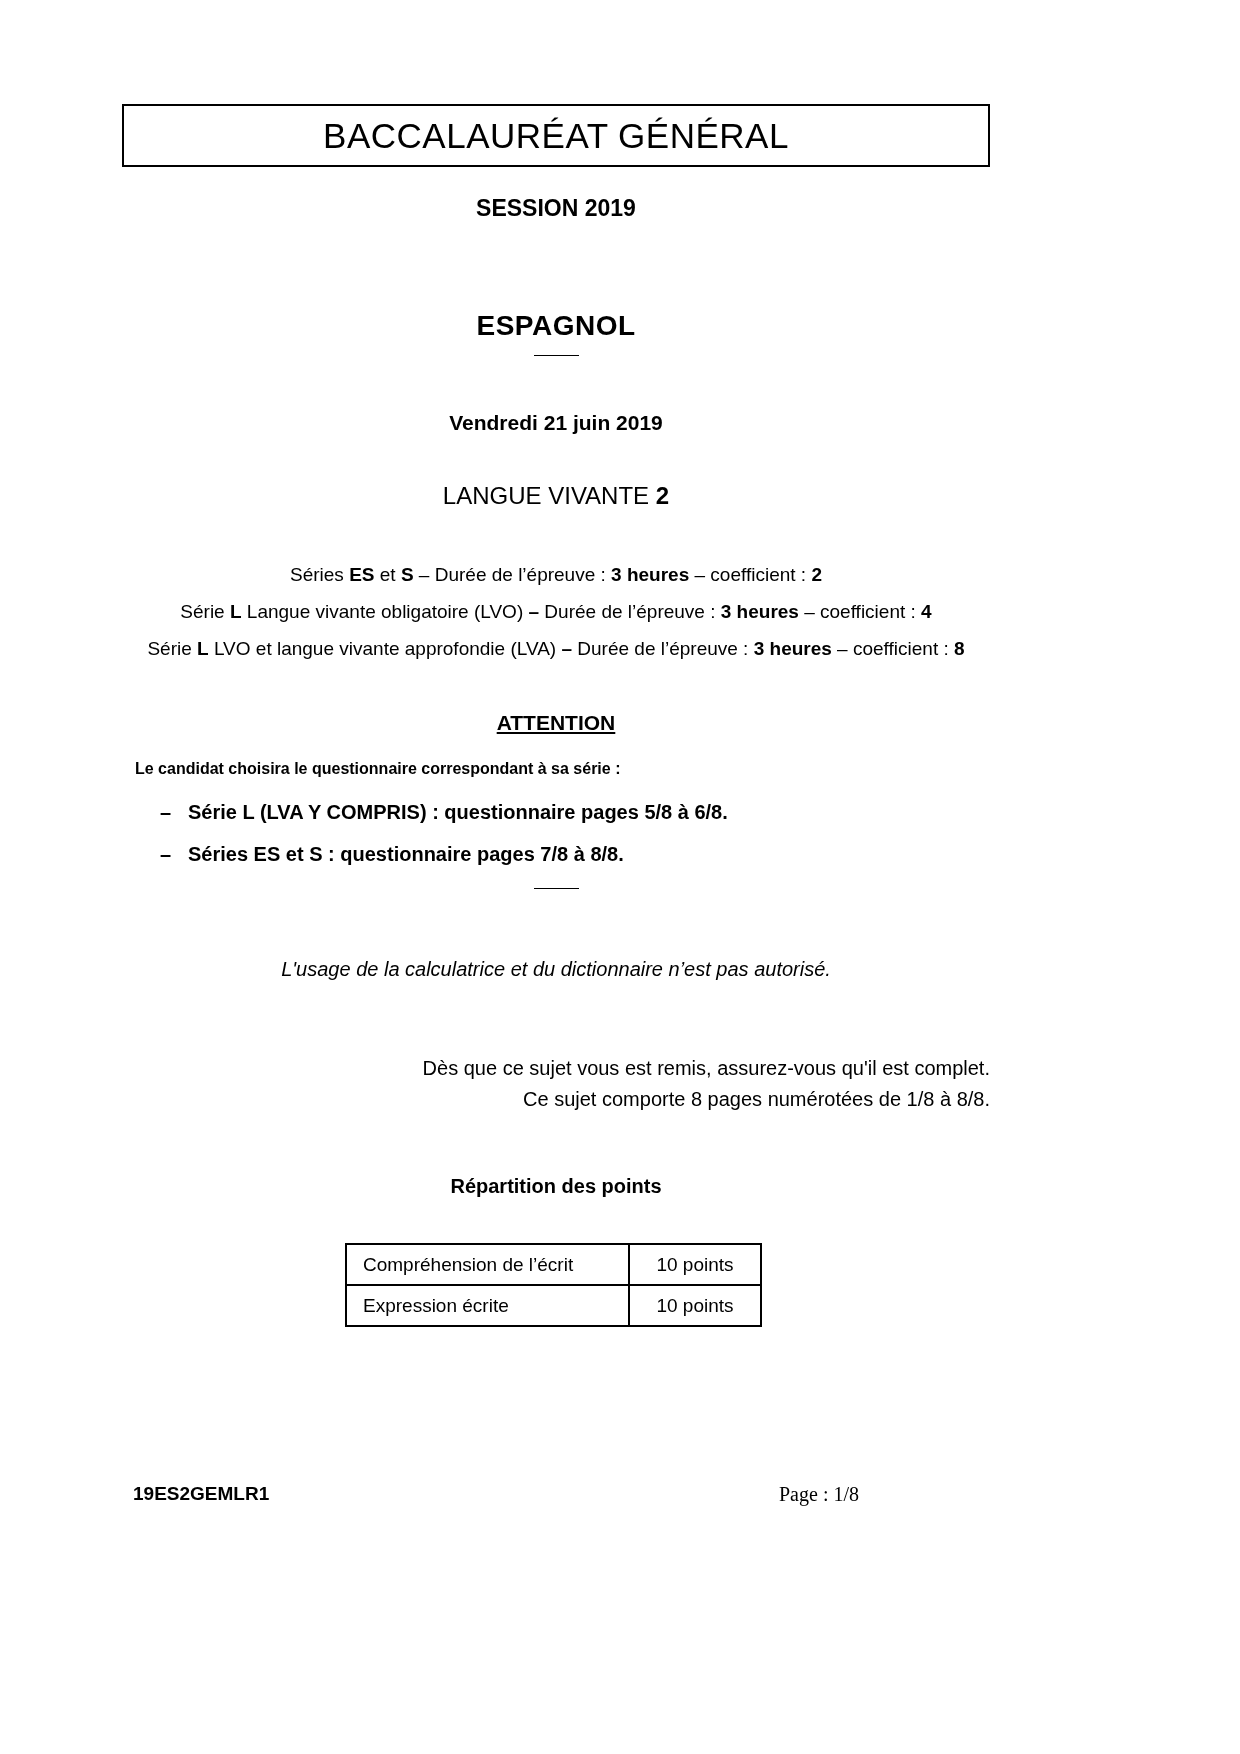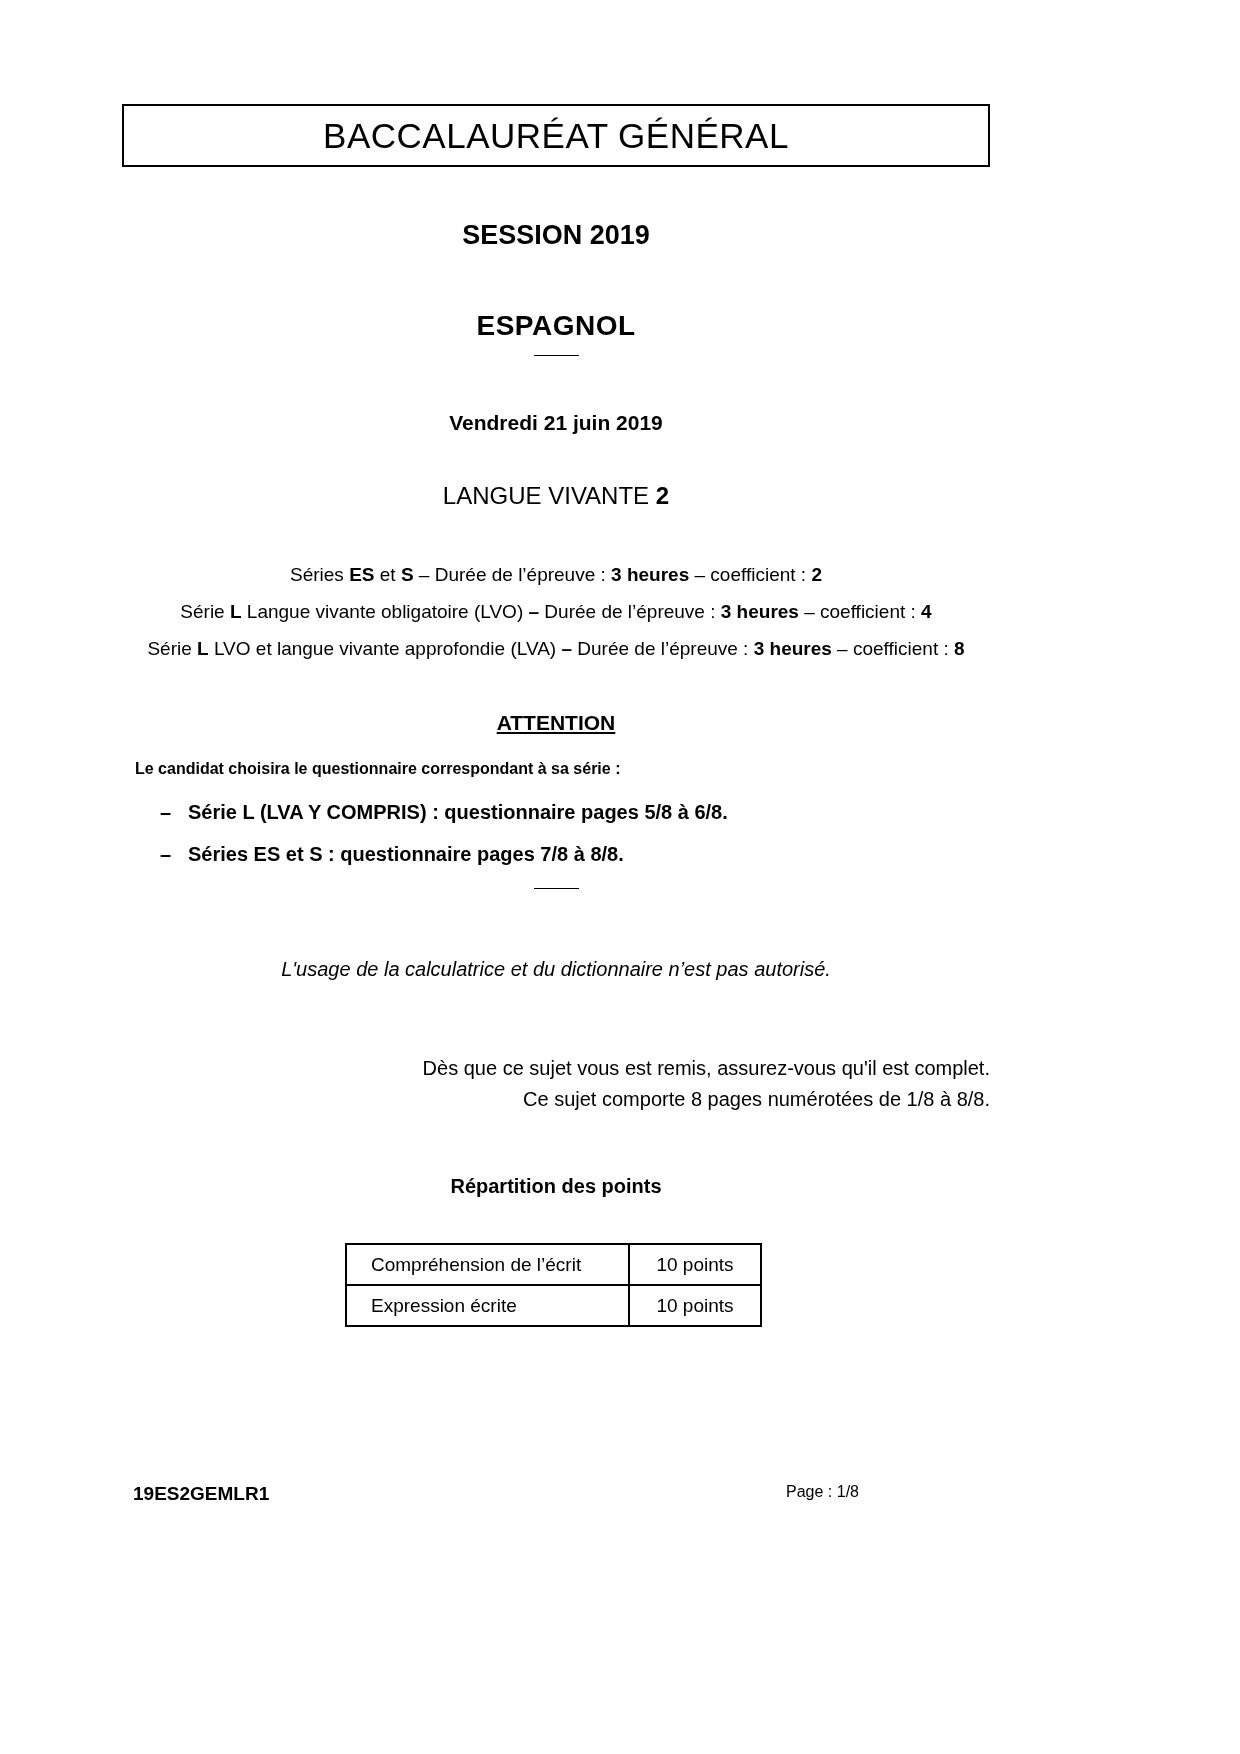--- a/index.html
+++ b/index.html
@@ -36,21 +36,21 @@
     letter-spacing: 0.5px;
   }
 
   .centered {
     position: absolute;
     left: 122px;
     width: 868px;
     text-align: center;
   }
 
-  .session-heading { top: 220px; font-size: 27px; font-weight: bold; }
+  .session-heading { top: 195px; font-size: 23px; font-weight: bold; }
   .subject-heading { top: 310px; font-size: 28px; font-weight: bold; letter-spacing: 0.5px; }
 
   .hr-short {
     position: absolute;
     left: 534px;
     width: 45px;
     height: 0;
     border-top: 1.5px solid #000;
   }
   .sep-1 { top: 355px; }
@@ -109,40 +109,41 @@
     border-collapse: collapse;
   }
   .points-table td {
     border: 2px solid #000;
     font-size: 19px;
     height: 41px;
     vertical-align: middle;
   }
   .points-table td.label-cell {
     width: 283px;
-    padding-left: 24px;
+    padding-left: 16px;
     text-align: left;
   }
   .points-table td.value-cell {
     width: 132px;
     text-align: center;
   }
 
   .footer-reference {
     position: absolute;
     left: 133px;
     top: 1483px;
     font-size: 19px;
     font-weight: bold;
   }
   .footer-page {
     position: absolute;
     right: 253px;
     top: 1483px;
-    font-size: 16px;
+    font-size: 20px;
+    font-family: Liberation Serif, serif;
   }
 </style>
 </head>
 <body>
 
 <div class="page">
 
   <div class="title-box">
     <div class="doc-title">BACCALAURÉAT GÉNÉRAL</div>
   </div>

